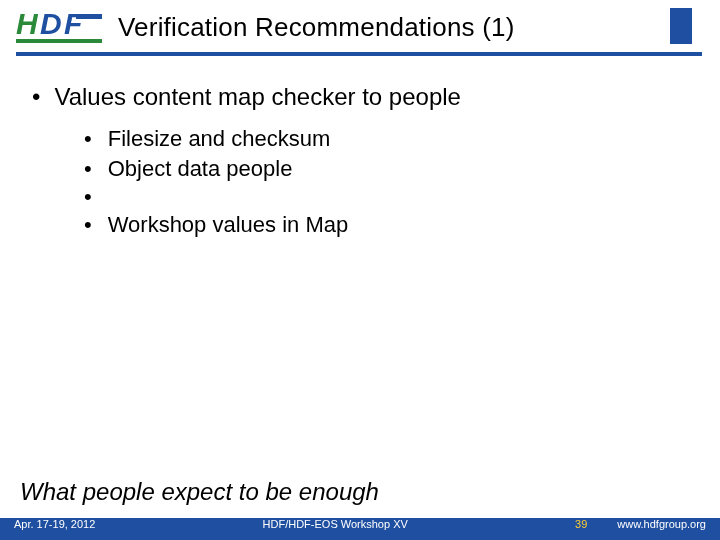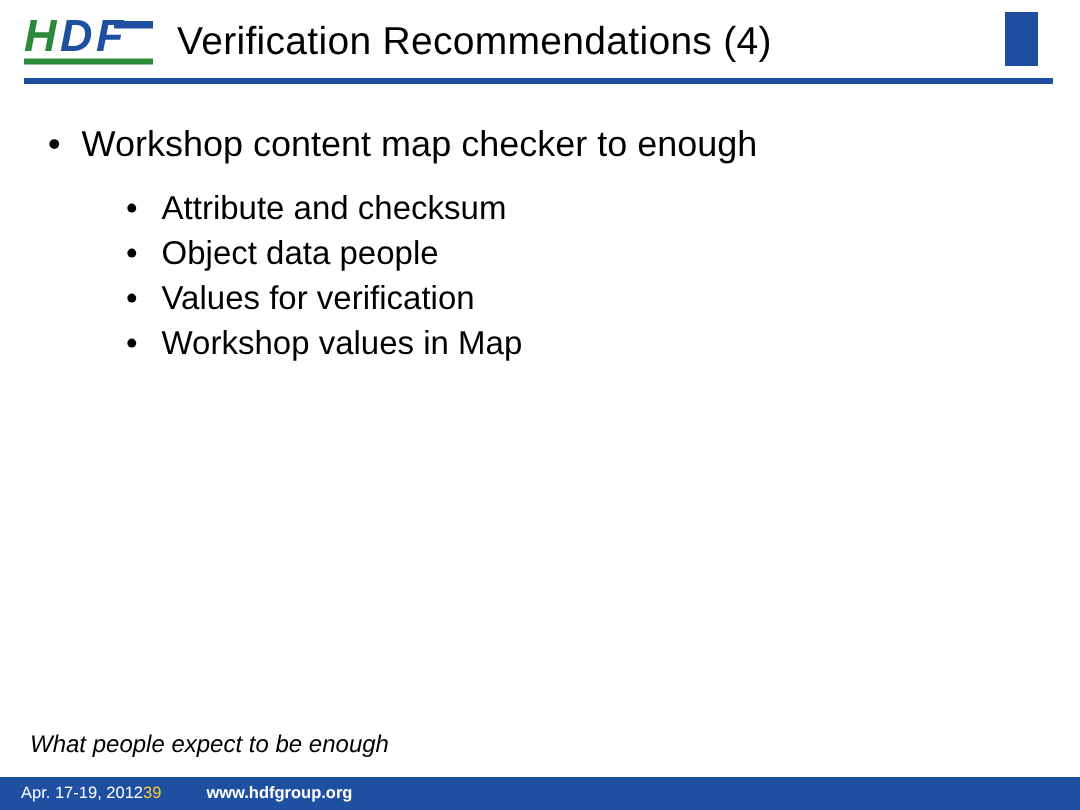--- a/index.html
+++ b/index.html
@@ -85,91 +85,91 @@
   }
   .lvl2 .dot {
     font-size: 22px;
     margin-right: 16px;
     line-height: 1;
   }
   .closing {
     position: absolute;
     left: 20px;
     bottom: 34px;
-    font-size: 16px;
+    font-size: 24px;
     font-style: italic;
     color: #000;
   }
   .footer {
     position: absolute;
     left: 0;
     right: 0;
     bottom: 0;
     height: 22px;
     background: #1f4fa0;
     color: #fff;
     font-size: 11px;
     display: flex;
-    align-items: center;
+    align-items: flex-start;
     padding: 0 14px;
     box-sizing: border-box;
   }
   .footer .f-left { flex: 0 0 auto; }
   .footer .f-center { flex: 1 1 auto; text-align: center; }
   .footer .f-pg { flex: 0 0 auto; margin-right: 30px; color: #ffcc33; }
-  .footer .f-right { flex: 0 0 auto; font-weight: bold; }
+  .footer .f-right { flex: 0 0 auto; }
 </style>
 </head>
 <body>
 
 <div class="slide">
 
   <div class="header">
     <div class="logo">
       <svg width="88" height="40" viewBox="0 0 88 40">
         <text x="0" y="28" font-family="Arial" font-weight="900" font-style="italic" font-size="30" fill="#2a8a3a">H</text>
         <text x="24" y="28" font-family="Arial" font-weight="900" font-style="italic" font-size="30" fill="#1f4fa0">D</text>
         <text x="48" y="28" font-family="Arial" font-weight="900" font-style="italic" font-size="30" fill="#1f4fa0">F</text>
         <rect x="60" y="8" width="26" height="5" fill="#1f4fa0"></rect>
         <rect x="0" y="33" width="86" height="4" fill="#2a8a3a"></rect>
       </svg>
     </div>
-    <div class="title">Verification Recommendations (4)</div>
+    <div class="title">Verification Recommendations (1)</div>
     <div class="title-deco"></div>
     <div class="title-rule"></div>
   </div>
 
   <div class="body">
     <div class="lvl1">
       <span class="dot">•</span>
       <span class="txt">
-        <span>Workshop </span><span class="emph">content map checker</span><span> to enough</span>
+        <span>Values </span><span class="emph">content map checker</span><span> to people</span>
       </span>
     </div>
     <div class="sublist">
       <div class="lvl2">
         <span class="dot">•</span>
-        <span>Attribute and checksum</span>
+        <span>Filesize and checksum</span>
       </div>
       <div class="lvl2">
         <span class="dot">•</span>
         <span>Object data people</span>
       </div>
       <div class="lvl2">
         <span class="dot">•</span>
-        <span>Values for verification</span>
       </div>
       <div class="lvl2">
         <span class="dot">•</span>
         <span>Workshop values in Map</span>
       </div>
     </div>
   </div>
 
   <div class="closing">What people expect to be enough</div>
 
   <div class="footer">
     <div class="f-left">Apr. 17-19, 2012</div>
+    <div class="f-center">HDF/HDF-EOS Workshop XV</div>
     <div class="f-pg">39</div>
     <div class="f-right">www.hdfgroup.org</div>
   </div>
 
 </div>
 
 </body></html>

